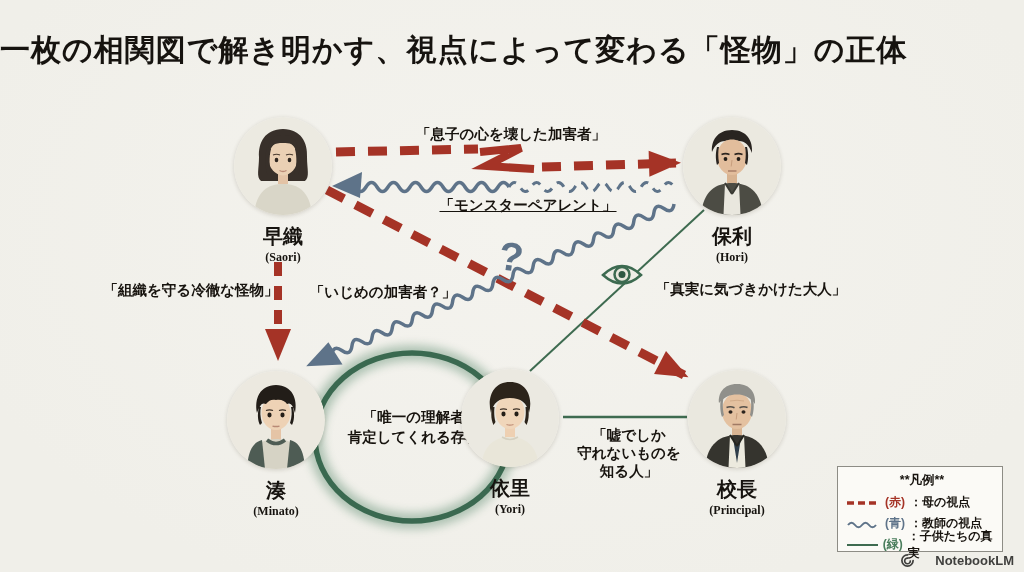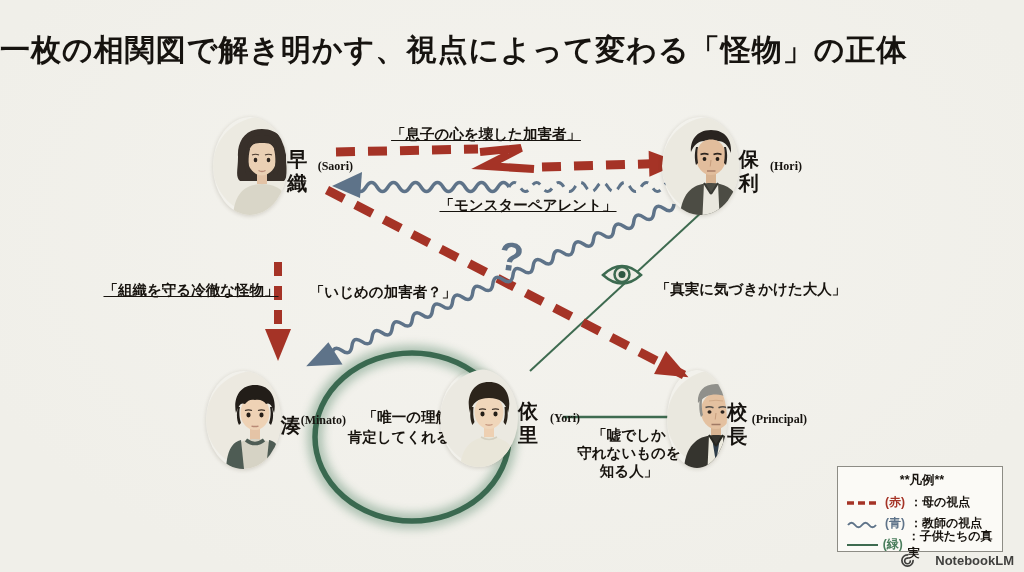--- a/index.html
+++ b/index.html
@@ -18,21 +18,21 @@
   .lbl{
     position:absolute;transform:translateX(-50%);
     font-size:14.5px;font-weight:bold;color:#17130e;
     white-space:nowrap;text-align:center;line-height:18px;
   }
   .lbl.two{line-height:20px;}
   .qmark{
     position:absolute;left:511px;top:257px;transform:translate(-50%,-50%) rotate(8deg);
     font-size:40px;font-weight:bold;color:#5e7389;
   }
-  .char{position:absolute;width:140px;display:flex;align-items:center;}
+  .char{position:absolute;width:140px;display:flex;flex-direction:column;align-items:center;}
   .avatar{
     width:98px;height:98px;border-radius:50%;overflow:hidden;
     box-shadow:0 1px 4px rgba(60,50,30,0.18);
   }
   .cname{
     margin-top:9px;font-family:"Liberation Serif","DejaVu Serif",serif;
     font-size:20px;font-weight:bold;color:#16130f;line-height:24px;
   }
   .croma{
     font-family:"Liberation Serif","DejaVu Serif",serif;
@@ -100,23 +100,23 @@
       <polygon points="402,0 368,-13 372,13" fill="#5e7389"></polygon>
     </g>
 
     <g>
       <path d="M603 275 Q622 257 641 275 Q622 292 603 275 Z" fill="#eeede6" stroke="#3c6a50" stroke-width="2.5"></path>
       <circle cx="622" cy="274.5" r="7.5" fill="#e8e6dc" stroke="#3c6a50" stroke-width="2.5"></circle>
       <circle cx="622" cy="274.5" r="3.5" fill="#2f5742"></circle>
     </g>
   </svg>
 
-  <div class="lbl" style="left:486px;top:125px;text-decoration:underline;">「息子の心を壊した加害者」</div>
+  <div class="lbl" style="left:511px;top:125px;">「息子の心を壊した加害者」</div>
   <div class="lbl" style="left:528px;top:196px;text-decoration:underline;">「モンスターペアレント」</div>
-  <div class="lbl" style="left:191px;top:281px;text-decoration:underline;">「組織を守る冷徹な怪物」</div>
+  <div class="lbl" style="left:191px;top:281px;">「組織を守る冷徹な怪物」</div>
   <div class="lbl" style="left:383px;top:283px;">「いじめの加害者？」</div>
   <div class="lbl" style="left:751px;top:280px;">「真実に気づきかけた大人」</div>
 
   <div class="lbl two" style="left:421px;top:407px;">
     <div>「唯一の理解者、</div>
     <div>肯定してくれる存在」</div>
   </div>
 
   <div class="lbl" style="left:629px;top:426px;">
     <div>「嘘でしか</div>

